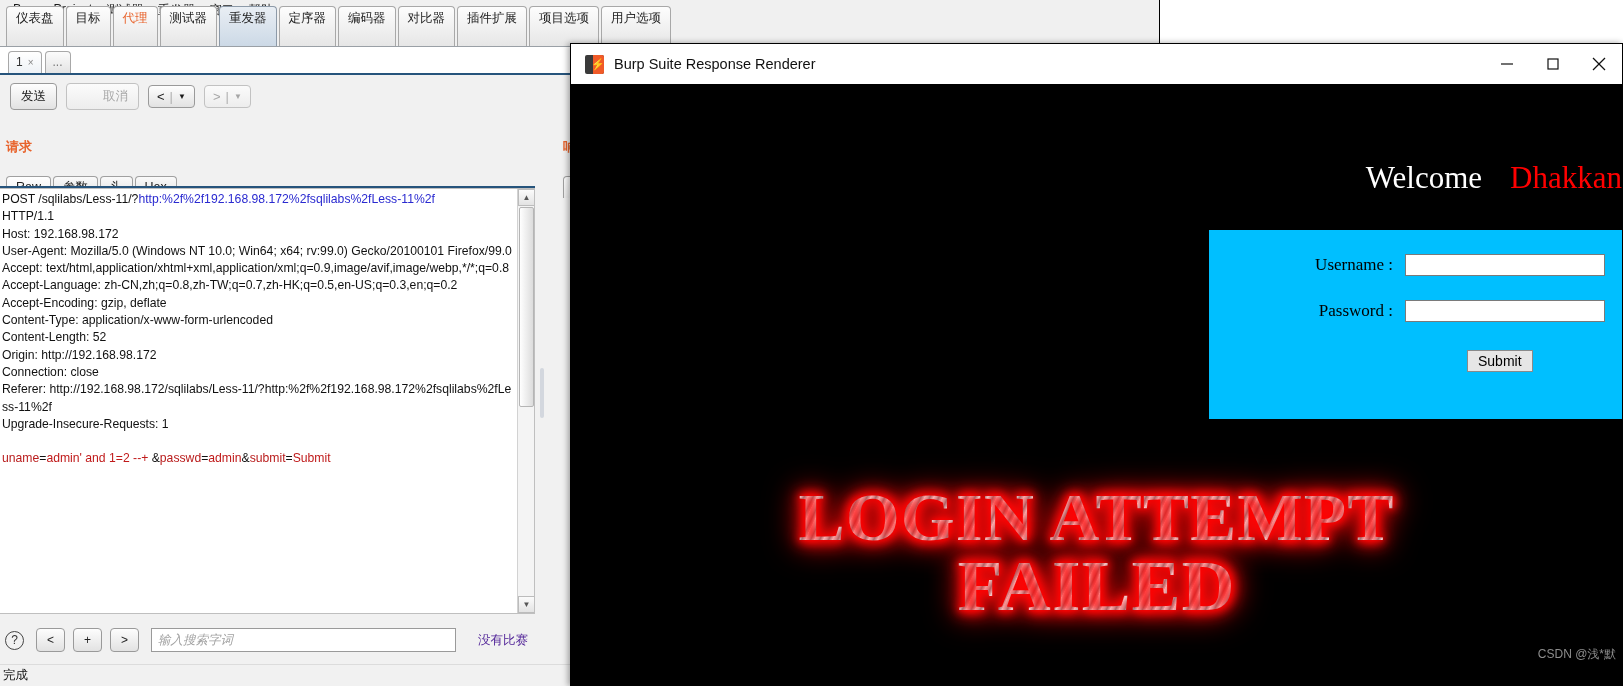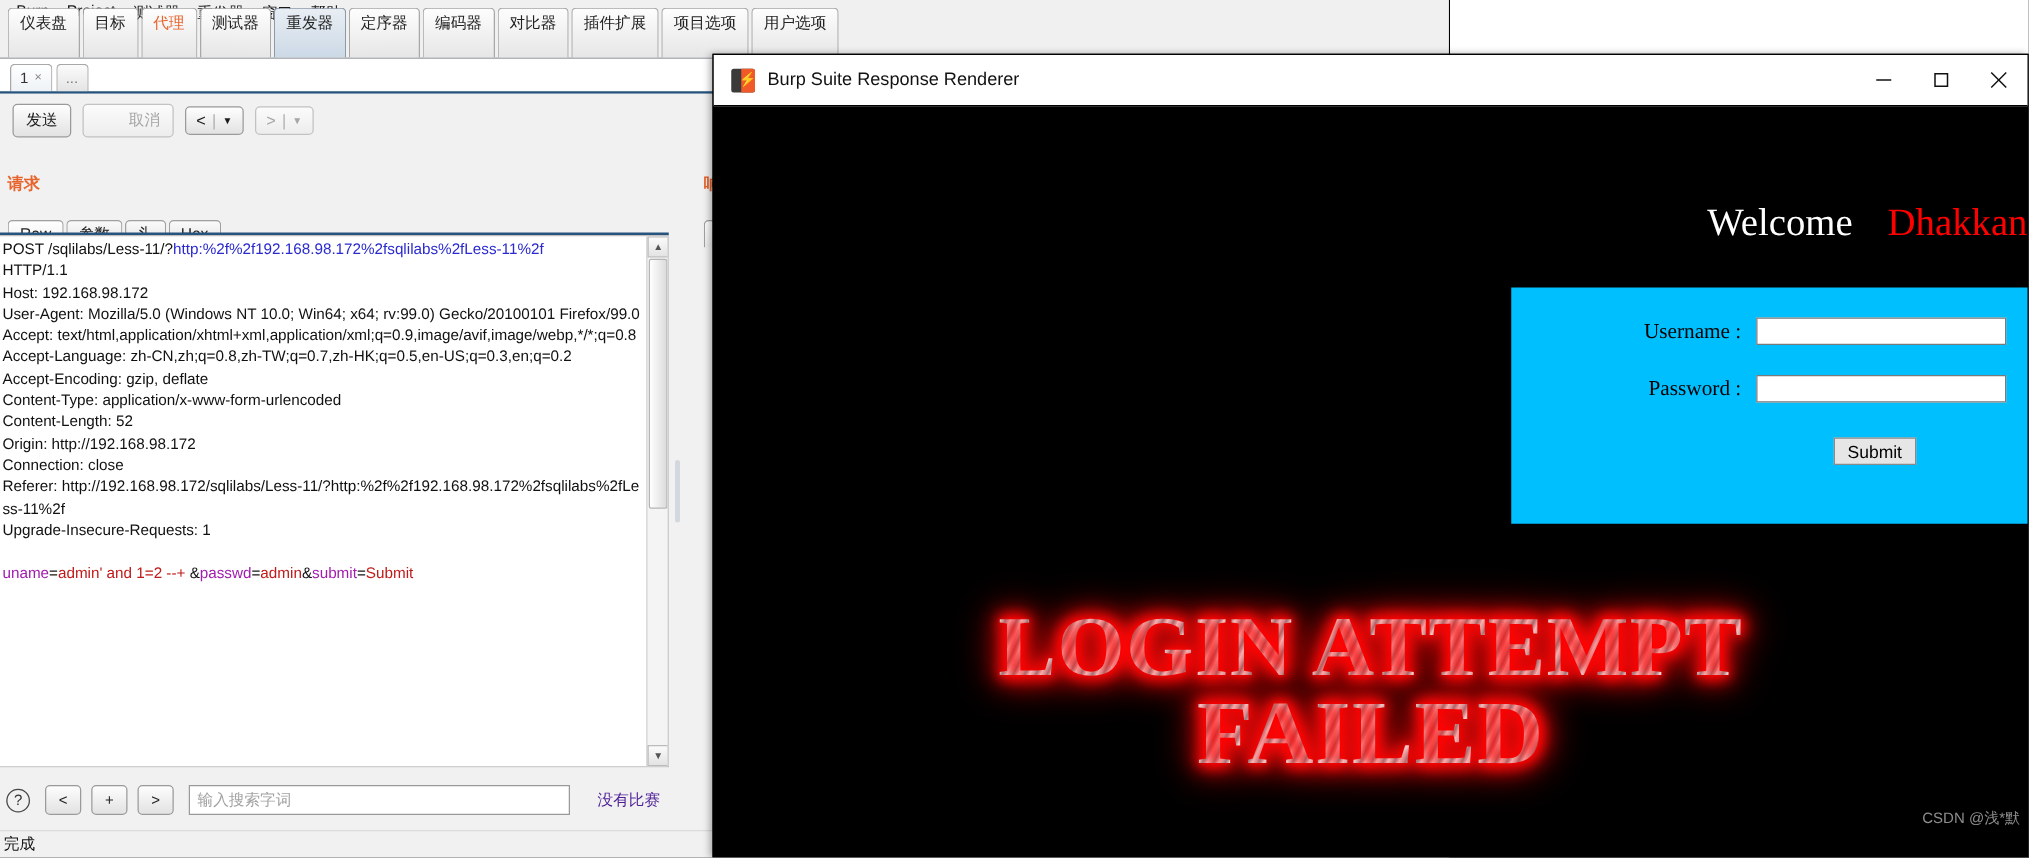--- a/index.html
+++ b/index.html
@@ -125,21 +125,21 @@
     background:#fff; border:1px solid #bfbfbf; border-left:none;
     overflow:hidden;
   }
   #editor-text {
     position:absolute; left:2px; top:2px; right:18px;
     font-family:"Liberation Sans", sans-serif;
     font-size:12.2px; line-height:17.3px; color:#111;
     white-space:pre-wrap; word-break:break-all;
   }
   .tok-url { color:#2a2ad0; }
-  .tok-key { color:#a21caf; }
+  .tok-key { color:#b91c1c; }
   .tok-val { color:#c01a1a; }
   .tok-plain { color:#111; }
 
   
   #editor-scroll {
     position:absolute; right:0; top:0; width:17px; height:100%;
     background:#f4f4f4; border-left:1px solid #d2d2d2;
   }
   .sb-arrow {
     width:17px; height:17px; background:linear-gradient(#fbfbfb,#e3e3e3);
@@ -179,21 +179,21 @@
   .sbtn {
     width:29px; height:24px; border:1px solid #9a9a9a; border-radius:4px;
     background:linear-gradient(#fdfdfd,#e2e2e2);
     display:flex; align-items:center; justify-content:center;
     font-size:12px; color:#222; cursor:default;
   }
   #searchbox {
     width:305px; height:24px;
     border:1px solid #9a9a9a; background:#fff;
     display:flex; align-items:center; padding-left:6px;
-    font-size:12.5px; color:#a2a2a2; 
+    font-size:12.5px; color:#a2a2a2; font-style:italic;
     margin-left:4px;
   }
   #matchlabel { margin-left:14px; font-size:12.5px; color:#4c1d95; }
 
   #statusbar {
     position:absolute; left:0; top:664px; width:1160px; height:22px;
     background:#f1f1f1; border-top:1px solid #dcdcdc;
     display:flex; align-items:center; padding-left:3px;
     font-size:12.5px; color:#111;
   }

